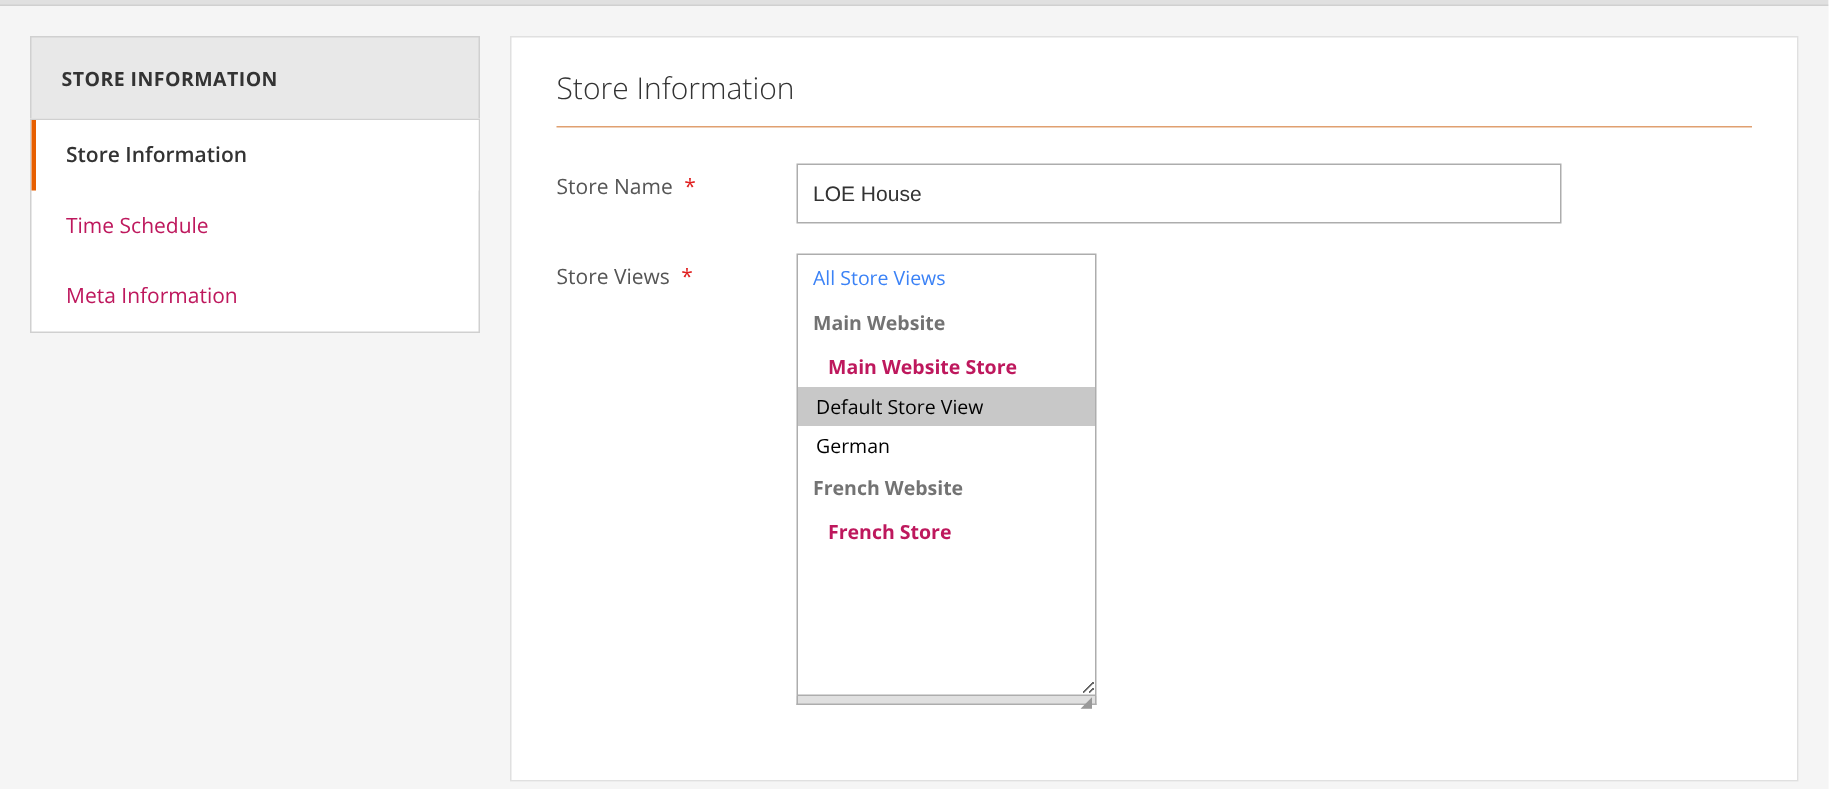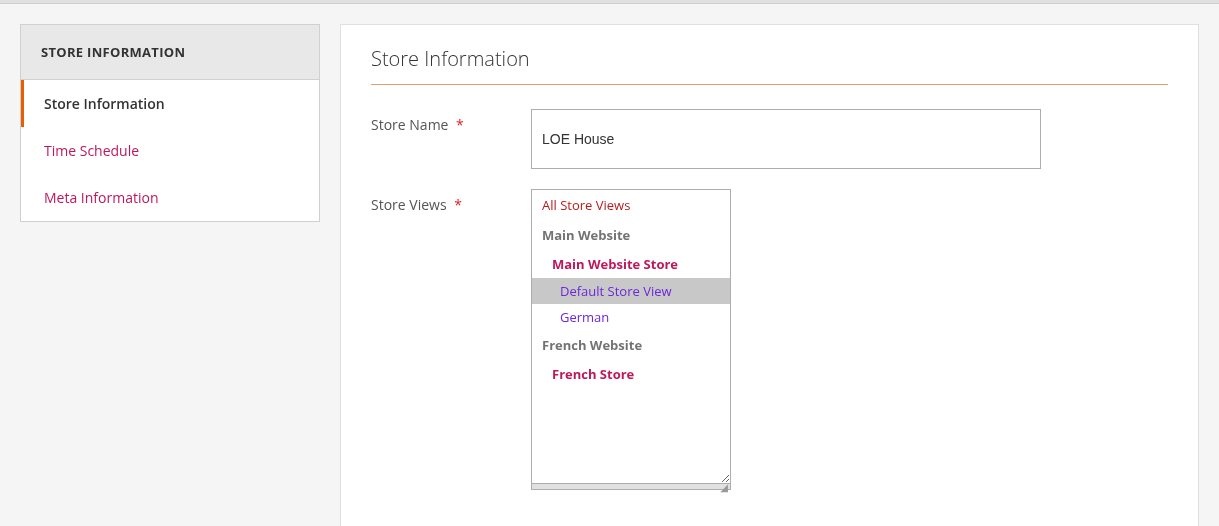--- a/index.html
+++ b/index.html
@@ -88,21 +88,21 @@
     .required-star {
       color: #e02020;
       margin-left: 4px;
     }
     .form-field {
       flex: 1;
     }
     .text-input {
       width: 100%;
       max-width: 510px;
-      padding: 21px 10px;
+      padding: 11px 10px;
       border: 1px solid #adadad;
       font-size: 14px;
       color: #333;
       outline: none;
       background: #fff;
     }
     .store-views-select {
       width: 200px;
       height: 295px;
       border: 1px solid #adadad;
@@ -112,36 +112,36 @@
       color: #333;
       outline: none;
       resize: vertical;
     }
     .select-item {
       padding: 5px 10px;
       cursor: pointer;
       white-space: nowrap;
     }
     .select-item.all-views {
-      color: #b91c1c;
+      color: #3b82f6;
       padding: 6px 10px;
     }
     .select-item.group-header {
       font-weight: 700;
       color: #737373;
       padding: 6px 10px;
     }
     .select-item.sub-group-header {
       font-weight: 700;
       color: #be185d;
       padding: 5px 10px 5px 20px;
     }
     .select-item.option {
-      padding: 4px 10px 4px 28px;
-      color: #6d28d9;
+      padding: 4px 10px 4px 12px;
+      color: #000000;
     }
     .select-item.selected {
       background: #c8c8c8;
     }
     .resize-handle {
       width: 200px;
       height: 6px;
       background: #e0e0e0;
       border: 1px solid #adadad;
       border-top: none;

